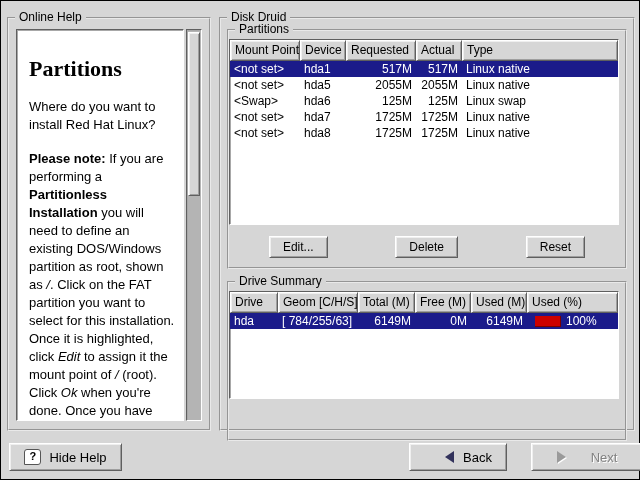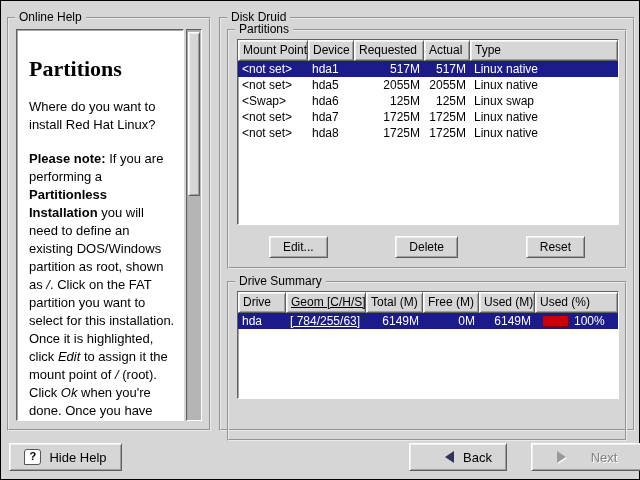--- a/index.html
+++ b/index.html
@@ -48,21 +48,21 @@
     position:absolute;left:1px;right:1px;top:2px;height:42%;
     box-sizing:border-box;
   }
 
   
   #druid-frame{left:218px;top:16px;width:416px;height:414px;}
   #partitions-frame{left:6px;top:10px;width:400px;height:240px;}
   #drivesum-frame{left:6px;top:262px;width:400px;height:160px;}
 
   .list{
-    position:absolute;left:8px;top:8px;right:6px;
+    position:absolute;left:0;top:8px;right:6px;
     background:#ffffff;box-sizing:border-box;
   }
   #partitions-list{height:186px;}
   #drivesum-list{height:108px;}
 
   .list-header{display:flex;height:21px;}
   .hdr{
     box-sizing:border-box;height:21px;line-height:19px;
     padding-left:4px;white-space:nowrap;overflow:hidden;flex-shrink:0;
   }
@@ -71,21 +71,21 @@
     box-sizing:border-box;padding:4px 4px;white-space:nowrap;overflow:hidden;
     flex-shrink:0;
   }
   .num{text-align:right;}
   .row.selected{background:#1b1b8a;color:#ffffff;}
 
   
   .c-mount{width:70px;} .c-dev{width:46px;} .c-req{width:70px;}
   .c-act{width:46px;} .c-type{flex:1 1 auto;width:auto;}
   
-  .d-drive{width:48px;} .d-geom{width:80px;text-decoration:underline;} .d-total{width:57px;}
+  .d-drive{width:48px;} .d-geom{width:80px;} .d-total{width:57px;}
   .d-free{width:56px;} .d-used{width:56px;} .d-pct{flex:1 1 auto;width:auto;display:flex;align-items:center;}
   .used-bar{width:26px;height:11px;background:#cc0000;margin:0 5px 0 4px;
     box-shadow:inset -1px -1px 0 #7a0000;}
 
   
   .btn{
     font-family:"Liberation Sans", sans-serif;font-size:12px;color:#000;
     background:#d6d6d6;cursor:default;
     border:1px solid;border-color:#ffffff #5f5f5f #5f5f5f #ffffff;
     box-shadow:inset 1px 1px 0 #efefef, inset -1px -1px 0 #9e9e9e;

